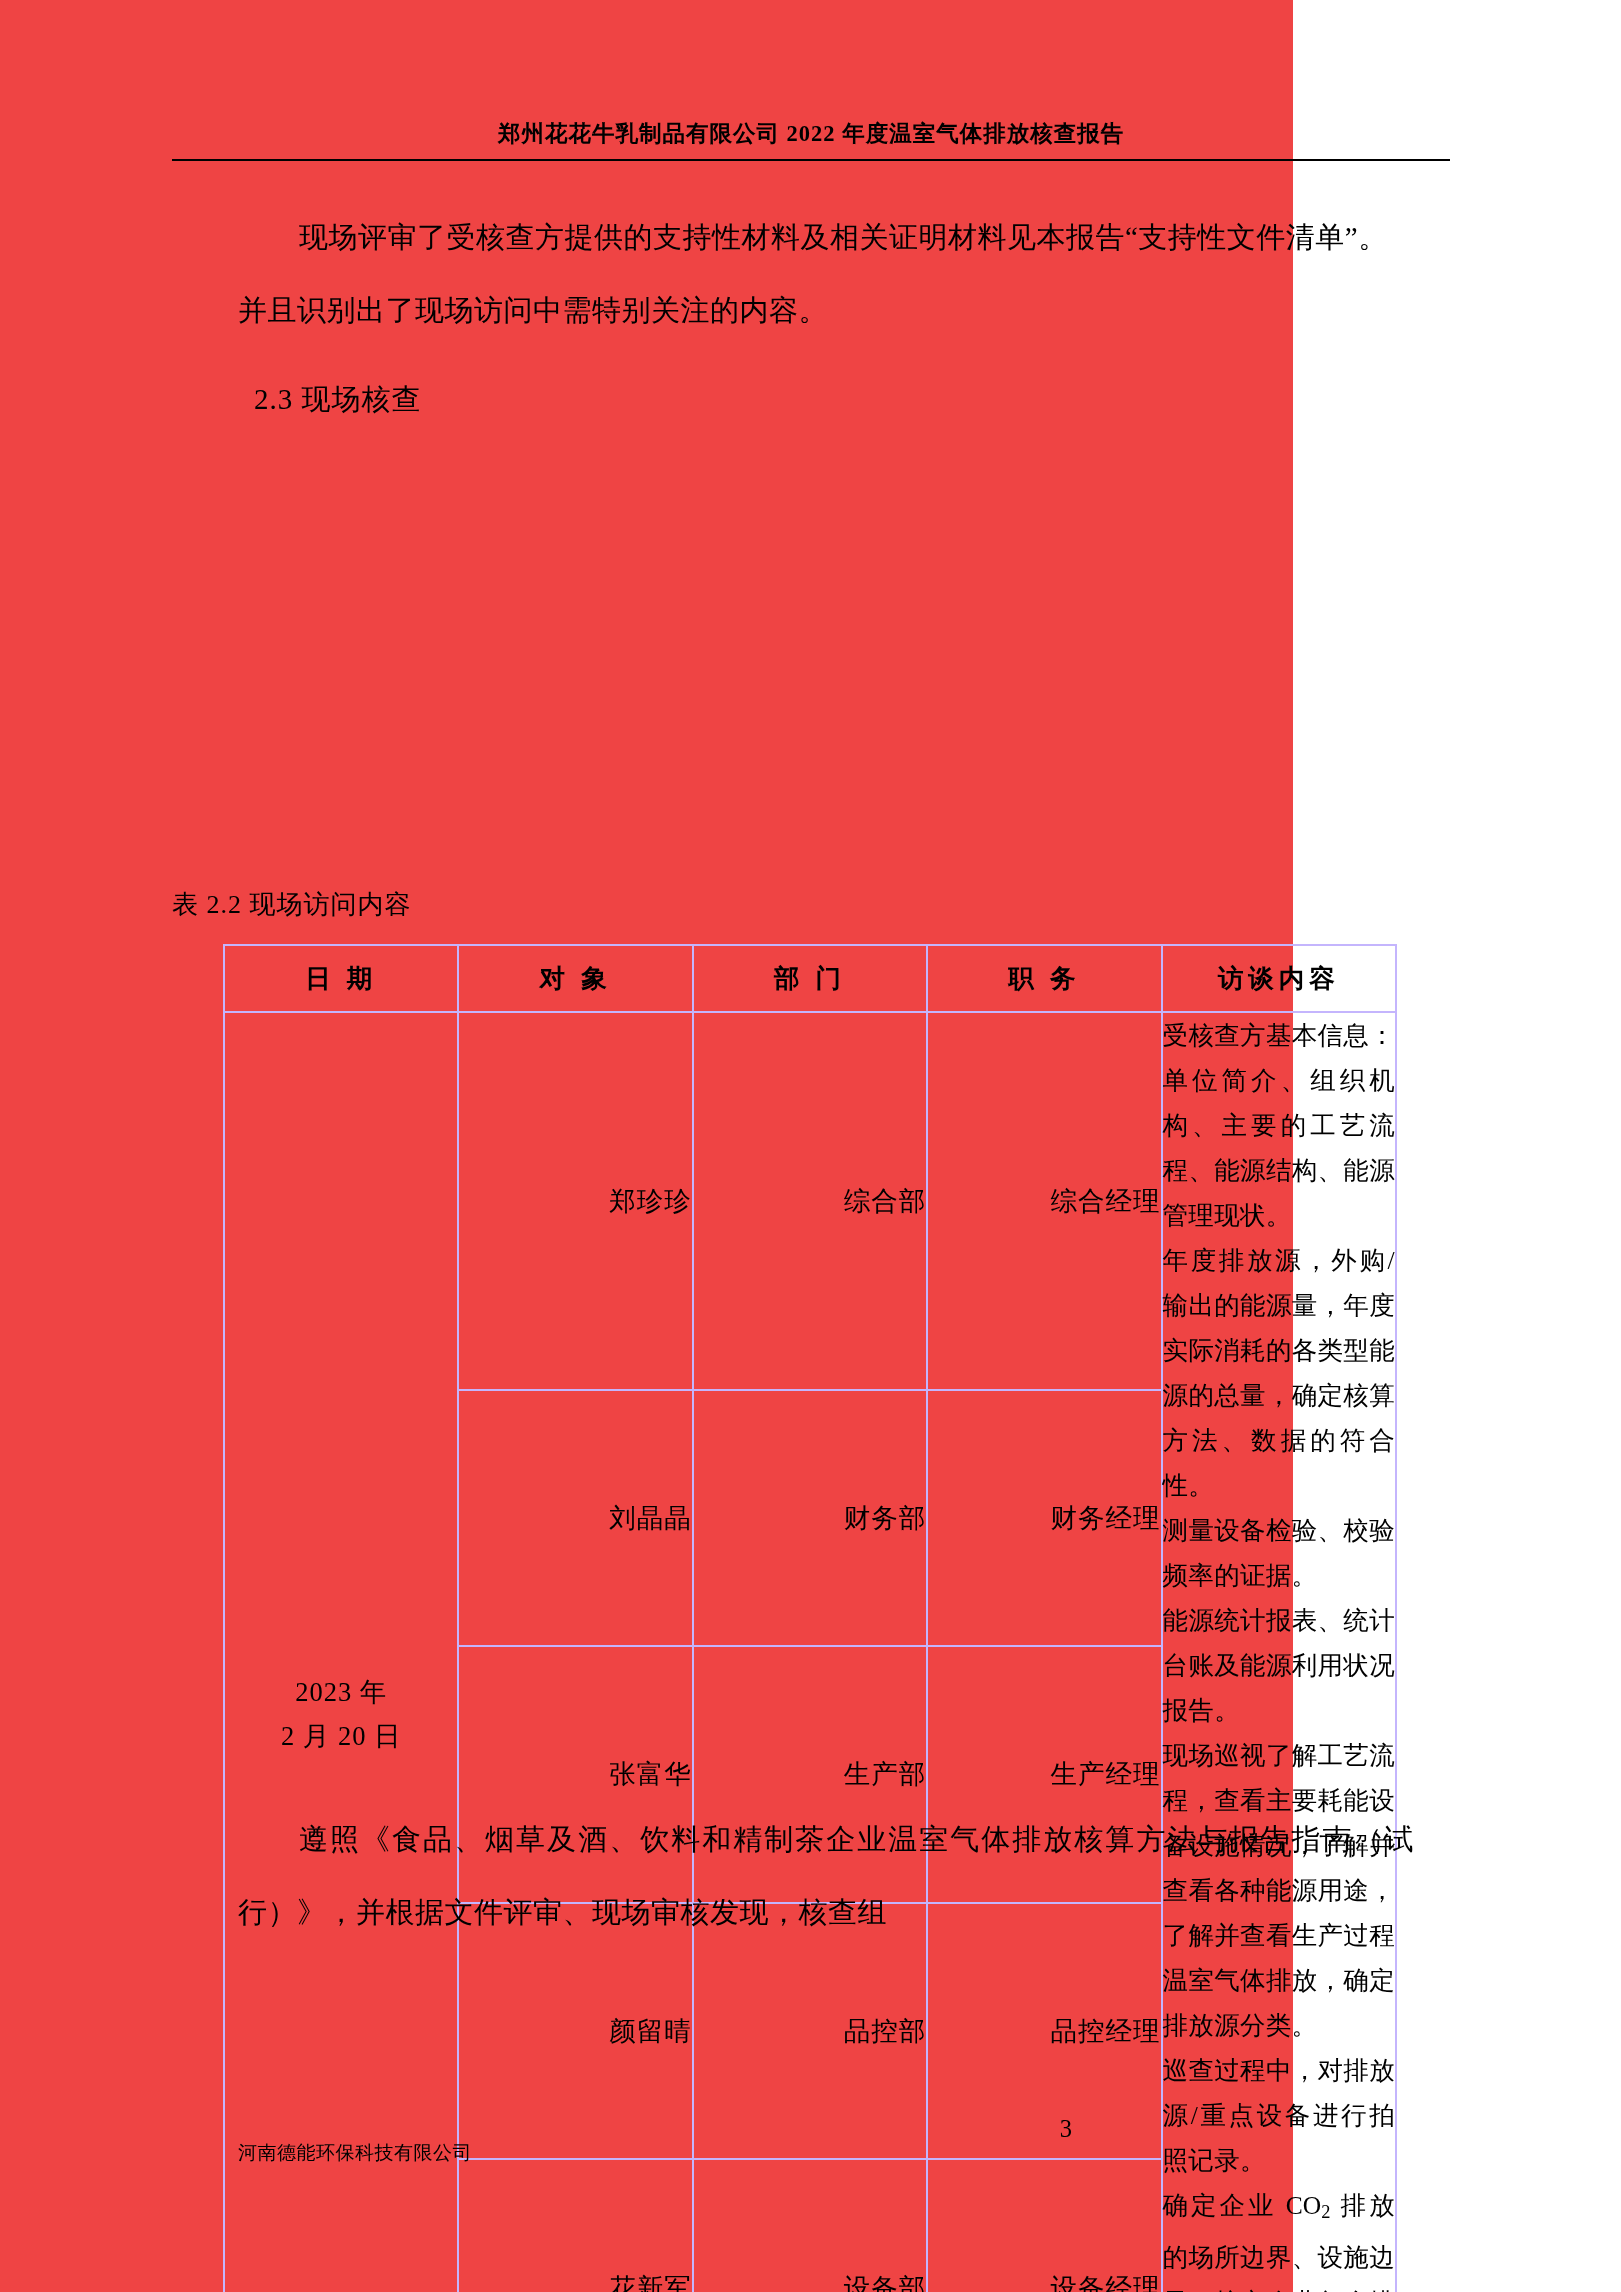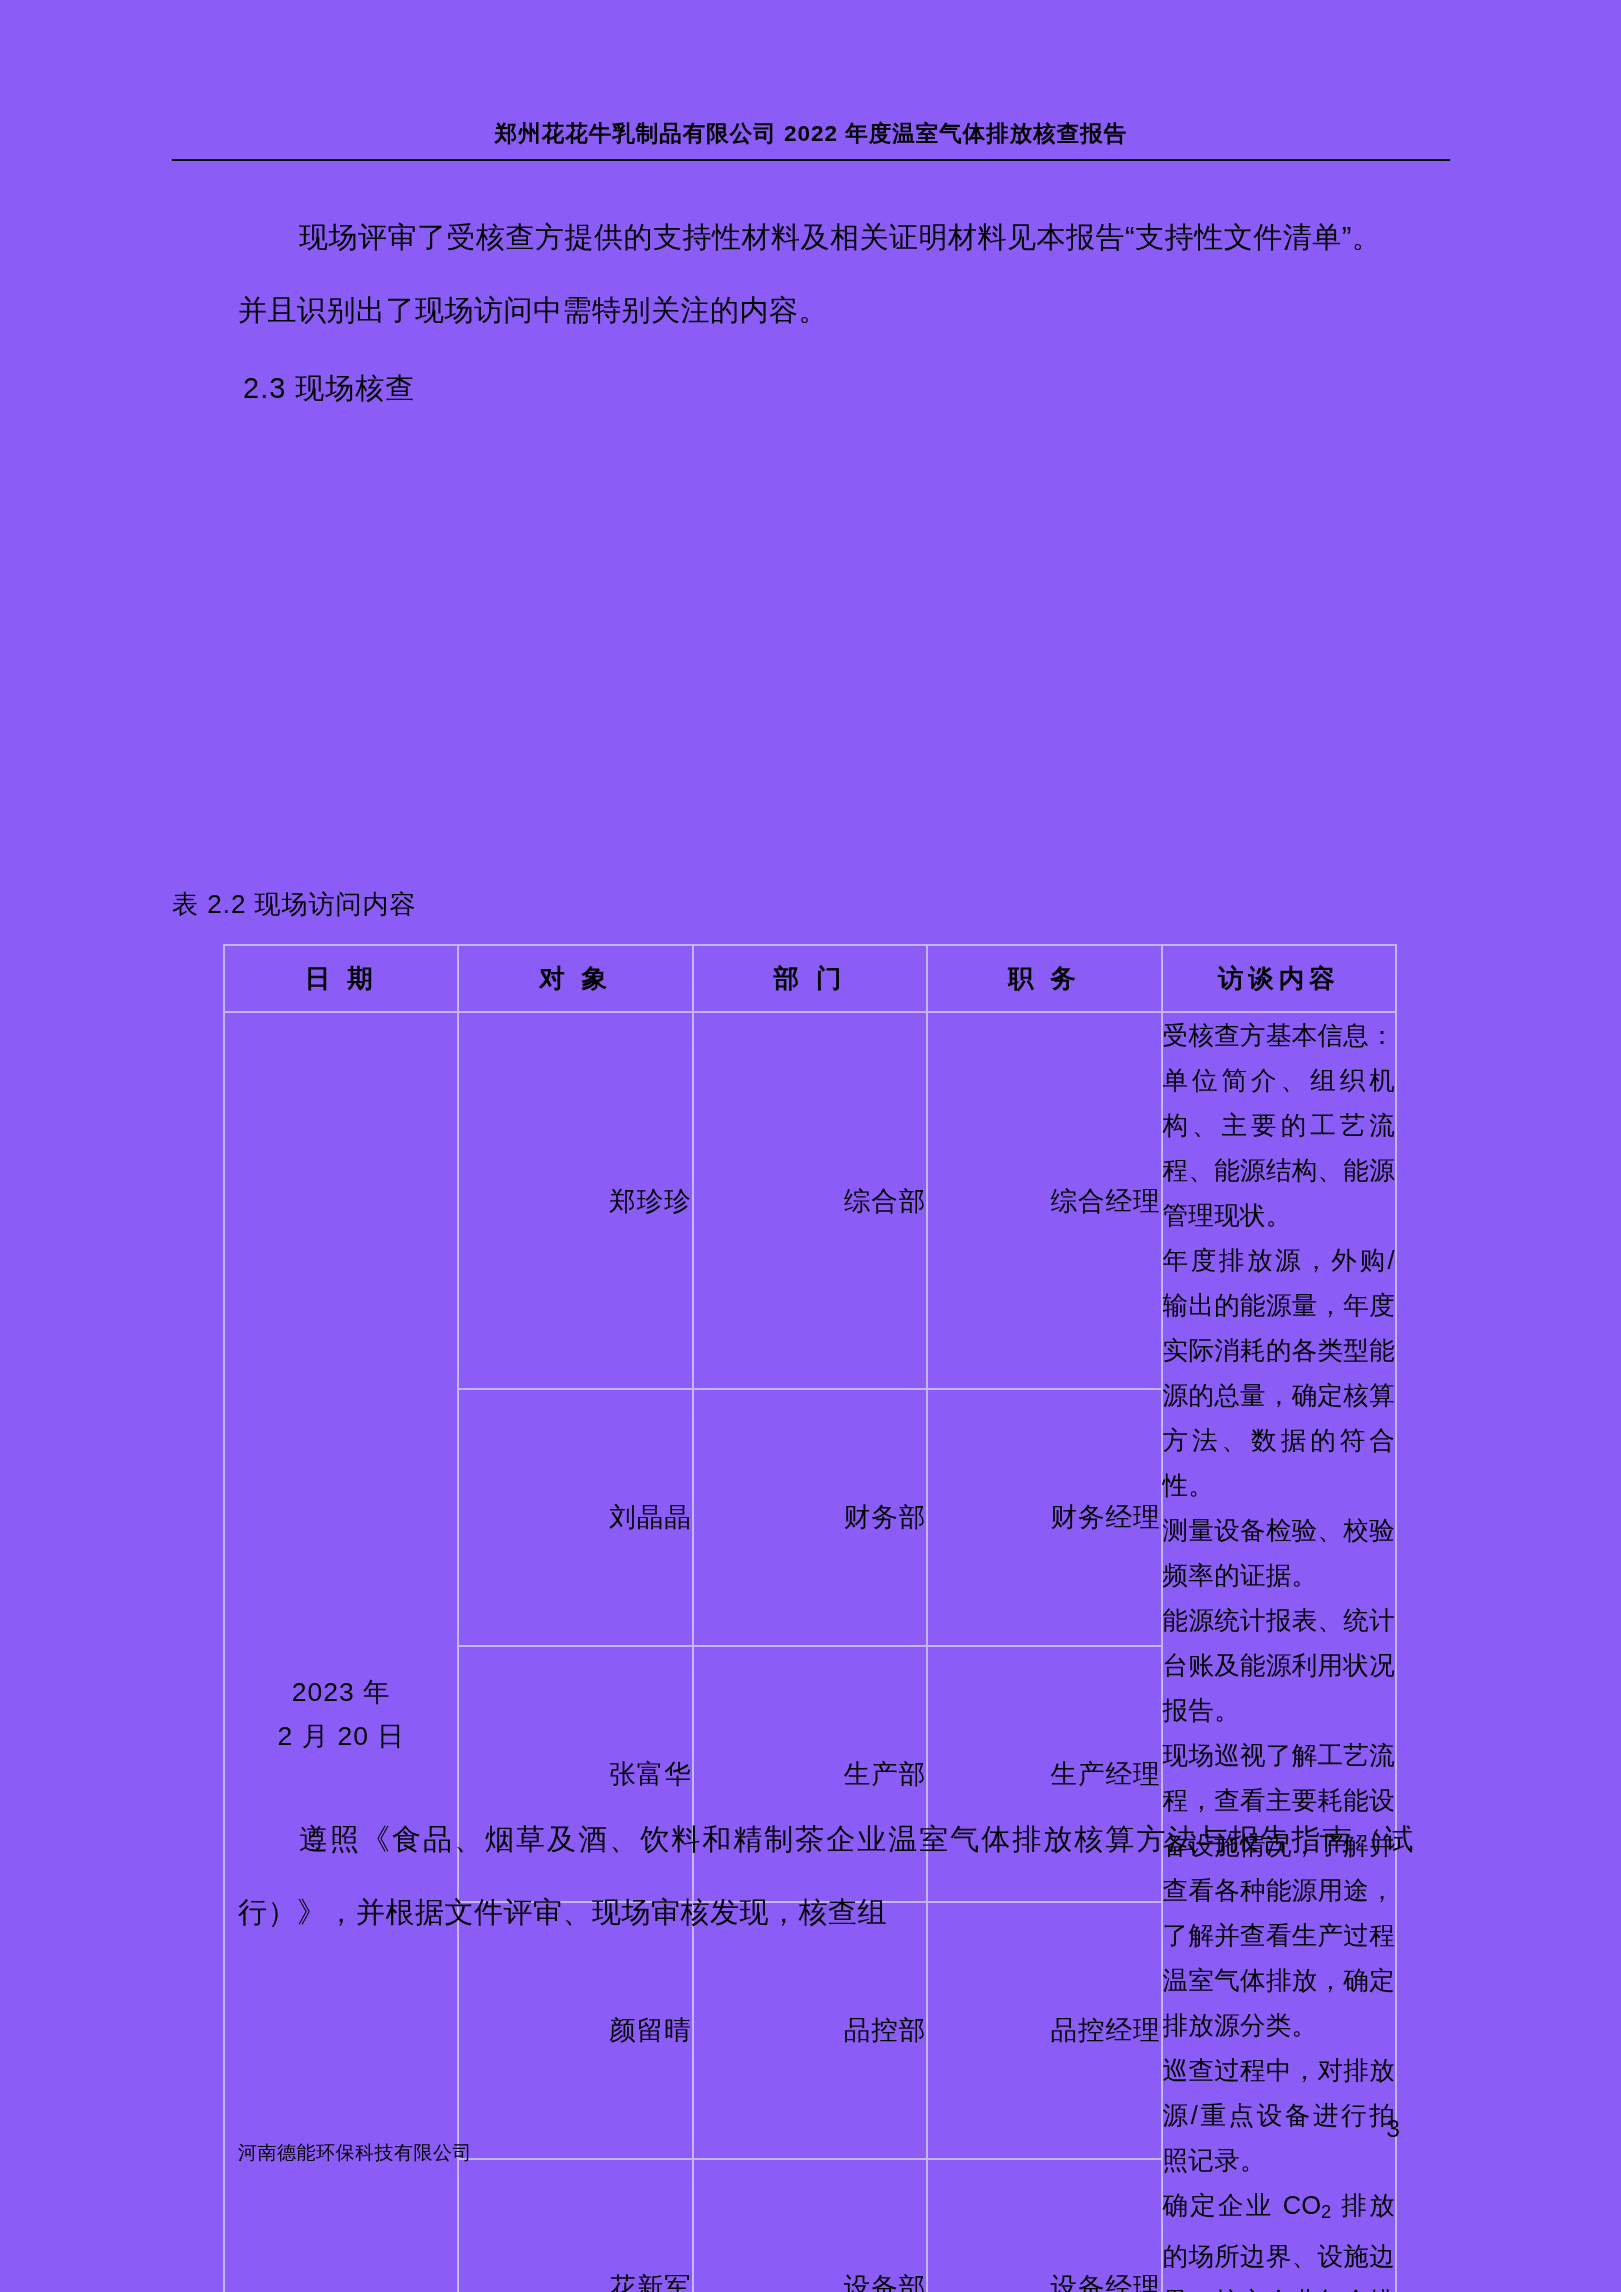--- a/index.html
+++ b/index.html
@@ -2,24 +2,24 @@
 <html><head>
 <meta charset="utf-8">
 <style>
   html, body {
     margin: 0;
     padding: 0;
     background: #ffffff;
   }
   .page {
     position: relative;
-    width: 1621px;
+    width: 1293px;
     height: 2293px;
-    background: #8b5cf6;
-    font-family: Liberation Sans, sans-serif;
+    background: #ef4444;
+    font-family: Liberation Serif, serif;
     color: #000000;
     box-sizing: border-box;
   }
   .header {
     position: absolute;
     left: 172px;
     top: 118px;
     width: 1278px;
     text-align: center;
     font-size: 22.5px;
@@ -45,21 +45,21 @@
     letter-spacing: 0.5px;
   }
   .para {
     margin: 0;
     text-indent: 0;
   }
   .para.indent {
     text-indent: 61px;
   }
   .sec-head {
-    margin: 5px;
+    margin: 16px;
     font-size: 29px;
     letter-spacing: 1px;
   }
   .table-caption {
     position: absolute;
     left: 172px;
     top: 887px;
     width: 1278px;
     text-align: left;
     font-size: 26px;

